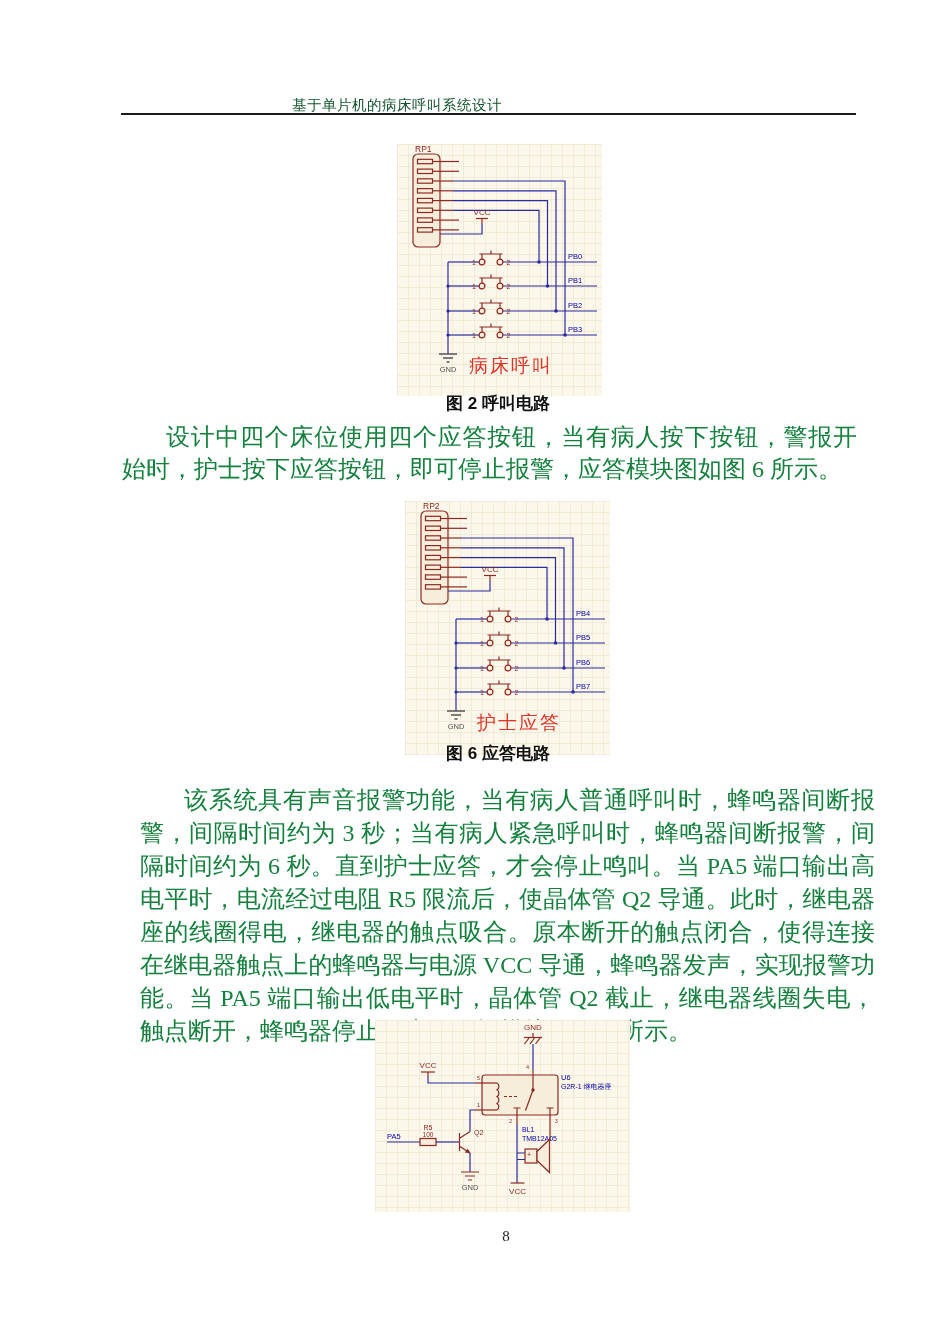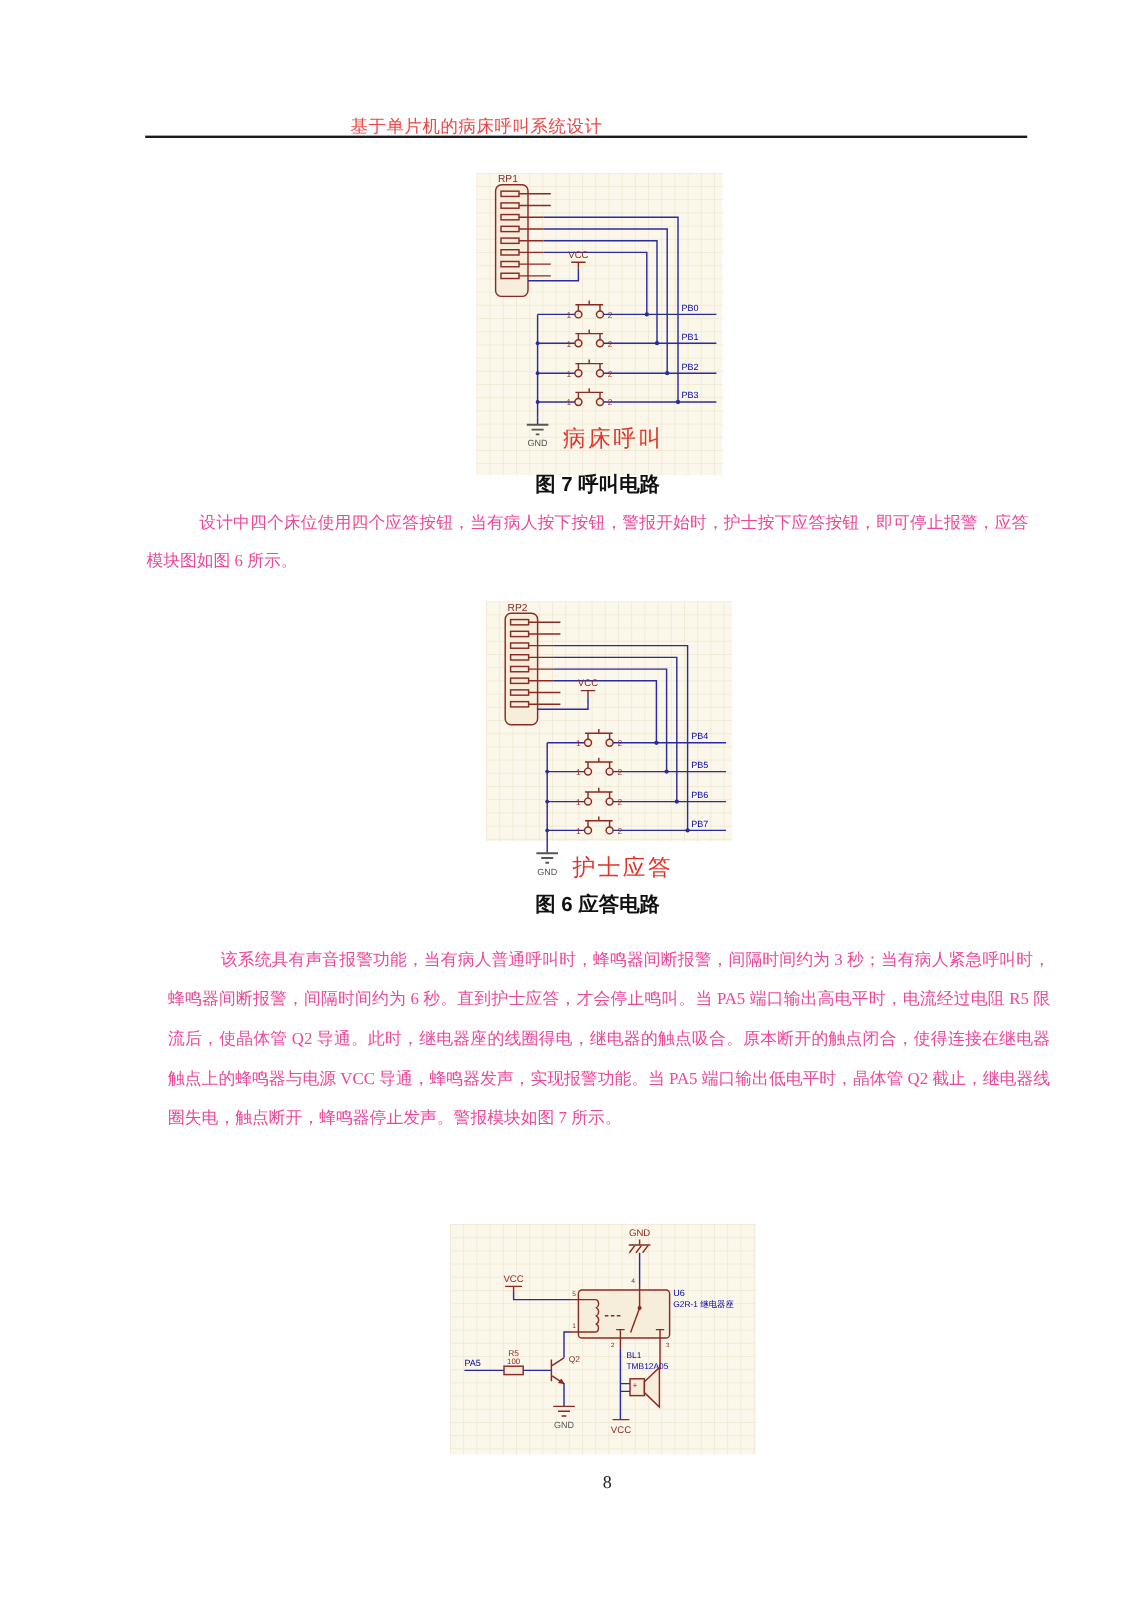--- a/index.html
+++ b/index.html
@@ -3,30 +3,30 @@
 <meta charset="utf-8">
 <style>
   html,body{margin:0;padding:0;}
   body{
     width:950px;height:1344px;position:relative;background:#ffffff;
     font-family:"Liberation Serif", serif;color:#1a1a1a;overflow:hidden;
   }
   .abs{position:absolute;}
   .page-header{
     top:96px;left:397px;transform:translateX(-50%);
-    font-size:14.5px;letter-spacing:.5px;white-space:nowrap;color:#ef4444;
+    font-size:14.5px;letter-spacing:.5px;white-space:nowrap;color:#14532d;
   }
   .header-rule{top:113px;left:121px;width:735px;border-top:2px solid #1c1c1c;height:0;}
   .caption{
     left:122px;width:752px;text-align:center;
     font-family:"Liberation Sans", sans-serif;font-weight:bold;font-size:17px;color:#111;
   }
   .body-para{
     left:122px;width:735px;text-align:justify;
-    font-size:14px;line-height:33px;text-indent:44px;color:#ec4899;
+    font-size:24px;line-height:33px;text-indent:44px;color:#15803d;
   }
   #para1{line-height:32px;}
   .page-number{top:1228px;left:506px;transform:translateX(-50%);font-size:15px;color:#222;}
   .schem{
     background-color:#fbf7ea;
     background-image:linear-gradient(#f1ead5 1px,transparent 1px),
                      linear-gradient(90deg,#f1ead5 1px,transparent 1px);
     background-size:11px 11px;
     margin-top:12px;
   }
@@ -146,25 +146,25 @@
 
   <g>
     <path class="cw" d="M51 204 V210"></path>
     <path class="cg" d="M42 210 H60 M46 214 H56 M49.5 218 H52.5"></path>
     <text class="tgnd" x="51" y="228" font-size="7.5" text-anchor="middle">GND</text>
   </g>
   <text class="ttitle" x="114" y="228" text-anchor="middle">病床呼叫</text>
 </svg>
 </div>
 
-<div class="abs caption" style="top:392px;">图 7  呼叫电路</div>
+<div class="abs caption" style="top:392px;">图 2  呼叫电路</div>
 
 <p class="abs body-para" id="para1" style="top:421px;margin:0;">设计中四个床位使用四个应答按钮，当有病人按下按钮，警报开始时，护士按下应答按钮，即可停止报警，应答模块图如图 6 所示。</p>
 
-<div class="abs schem" style="left:405px;top:489px;width:205px;height:200px;">
+<div class="abs schem" style="left:405px;top:489px;width:205px;height:254px;">
 <svg width="205" height="250" viewBox="0 0 205 250">
   <g>
     <rect class="ccf" x="16" y="10" width="27" height="93" rx="5"></rect>
     <text class="tcomp" x="18" y="8" font-size="8.5">RP2</text>
     <g class="ccf">
       <rect x="20.5" y="15.3" width="15" height="4.4"></rect>
           <rect x="20.5" y="25.1" width="15" height="4.4"></rect>
       <rect x="20.5" y="34.8" width="15" height="4.4"></rect>
           <rect x="20.5" y="44.6" width="15" height="4.4"></rect>
       <rect x="20.5" y="54.4" width="15" height="4.4"></rect>

